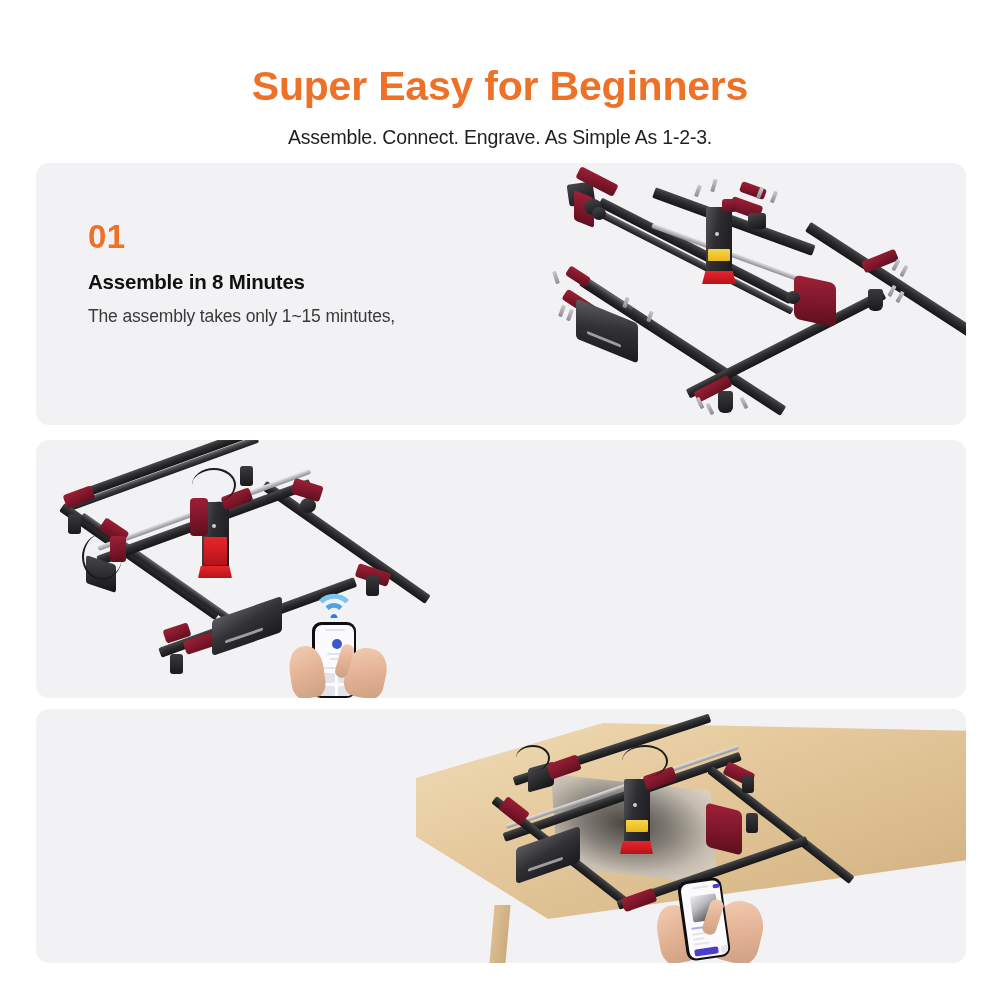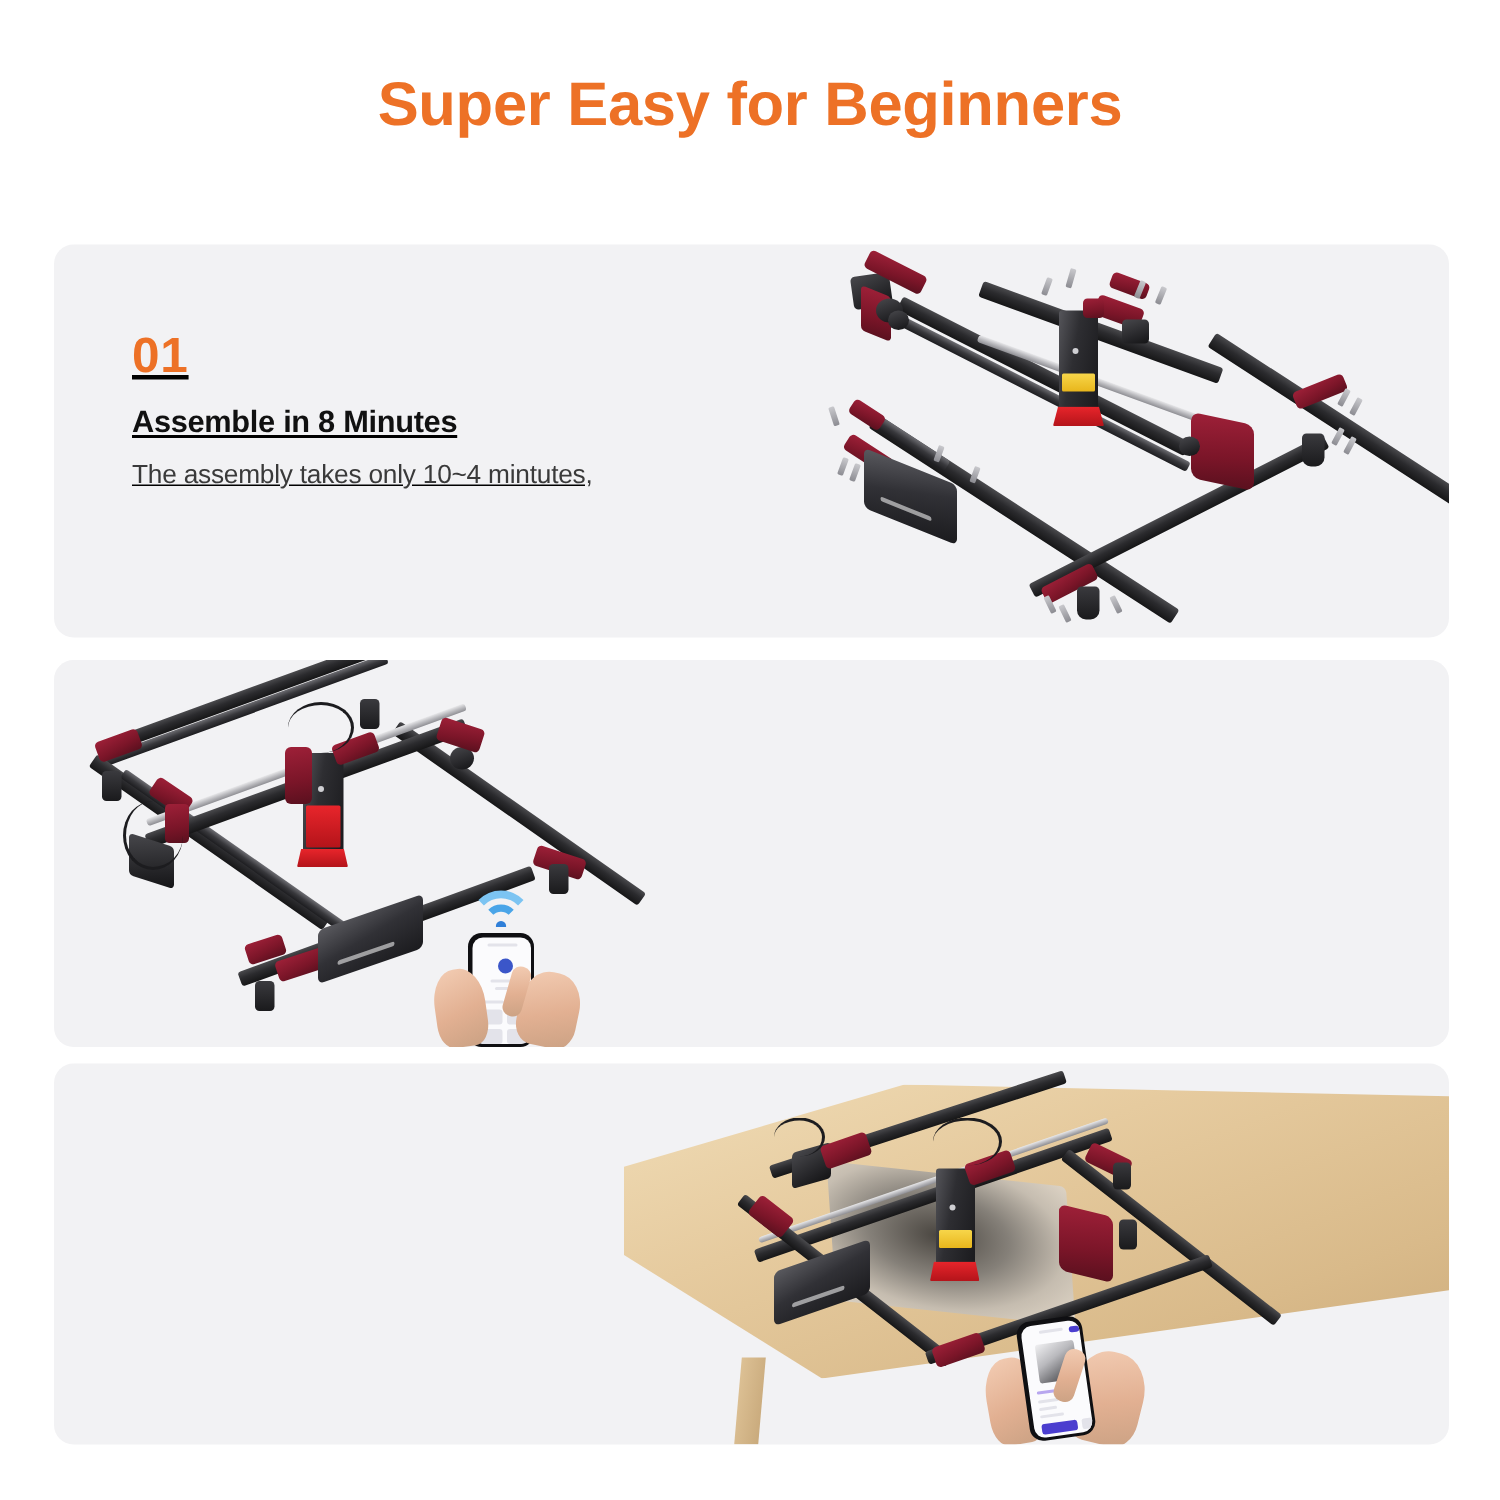--- a/index.html
+++ b/index.html
@@ -9,21 +9,21 @@
     height: 1000px;
     background: #ffffff;
     font-family: "Liberation Sans", sans-serif;
     overflow: hidden;
     position: relative;
   }
 
   
   .page-header {
     text-align: center;
-    padding-top: 46px;
+    padding-top: 63px;
   }
   .main-title {
     font-size: 41px;
     font-weight: 700;
     color: #ED7126;
     letter-spacing: -0.2px;
     line-height: 1.15;
   }
   .sub-title {
     margin-top: 16px;
@@ -45,21 +45,21 @@
     background: #f2f2f4;
     border-radius: 13px;
     overflow: hidden;
   }
   .card-1 { height: 262px; margin-bottom: 15px; }
   .card-2 { height: 258px; margin-bottom: 11px; }
   .card-3 { height: 254px; }
 
   
   .text-block { position: absolute; z-index: 5; }
-  .c1-text { left: 52px; top: 57px; width: 430px; text-decoration: underline; }
+  .c1-text { left: 52px; top: 57px; width: 430px; }
 
   .step-num {
     font-size: 33px;
     font-weight: 700;
     color: #ED7126;
     letter-spacing: 0.5px;
     line-height: 1;
     margin-bottom: 17px;
   }
   .step-title {
@@ -207,20 +207,21 @@
     background: radial-gradient(ellipse at 45% 45%, #3c3a38 0%, #7d7a76 38%, #c3bcb2 68%, #e6ddd0 100%);
     border-radius: 4px;
     opacity: 0.92;
   }
 </style>
 </head>
 <body>
 
 <div class="page-header">
   <h1 class="main-title">Super Easy for Beginners</h1>
+  <p class="sub-title">Assemble. Connect. Engrave. As Simple As 1-2-3.</p>
 </div>
 
 <div class="cards">
 
   <div class="card card-1">
 
     <div class="illus illus-1">
 
       <div class="rail" style="left:54px; top:34px; width:215px; height:10px; transform:rotate(27deg); transform-origin:left center;"></div>
       <div class="rail-lite" style="left:52px; top:46px; width:218px; height:7px; transform:rotate(27deg); transform-origin:left center;"></div>
@@ -279,21 +280,21 @@
       <div class="screw" style="left:352px; top:128px; width:4px; height:12px; transform:rotate(28deg);"></div>
       <div class="screw" style="left:152px; top:234px; width:4px; height:12px; transform:rotate(-26deg);"></div>
       <div class="screw" style="left:162px; top:240px; width:4px; height:12px; transform:rotate(-26deg);"></div>
       <div class="screw" style="left:196px; top:234px; width:4px; height:12px; transform:rotate(-26deg);"></div>
     </div>
 
     <div class="text-block c1-text">
       <div class="step-num">01</div>
       <div class="step-title">Assemble in 8 Minutes</div>
       <div class="step-desc">
-        <div>The assembly takes only 10~4 mintutes,</div>
+        <div>The assembly takes only 1~15 mintutes,</div>
       </div>
     </div>
   </div>
 
   <div class="card card-2">
 
     <div class="illus illus-2">
 
       <div class="rail" style="left:34px; top:54px; width:200px; height:9px; transform:rotate(-20deg); transform-origin:left center;"></div>
       <div class="rail-lite" style="left:34px; top:64px; width:200px; height:7px; transform:rotate(-20deg); transform-origin:left center;"></div>

